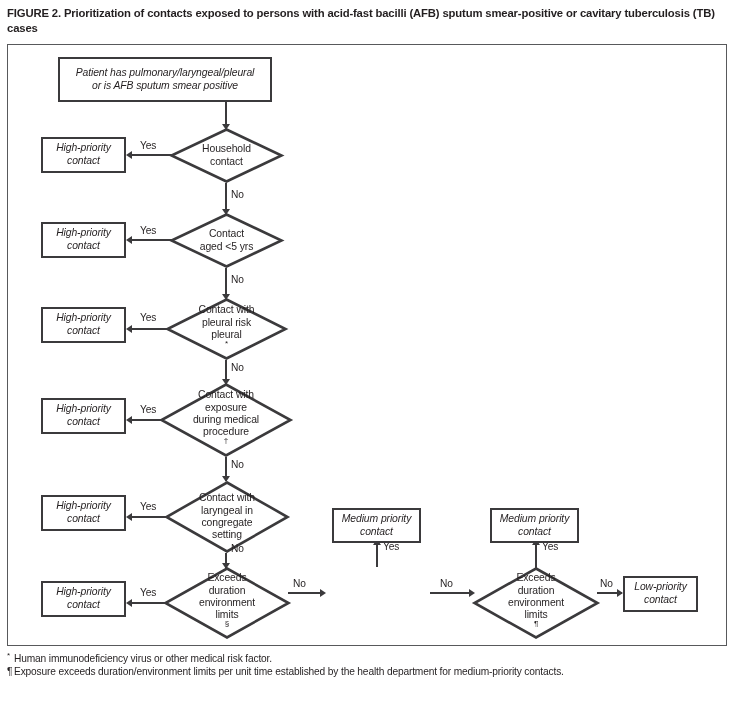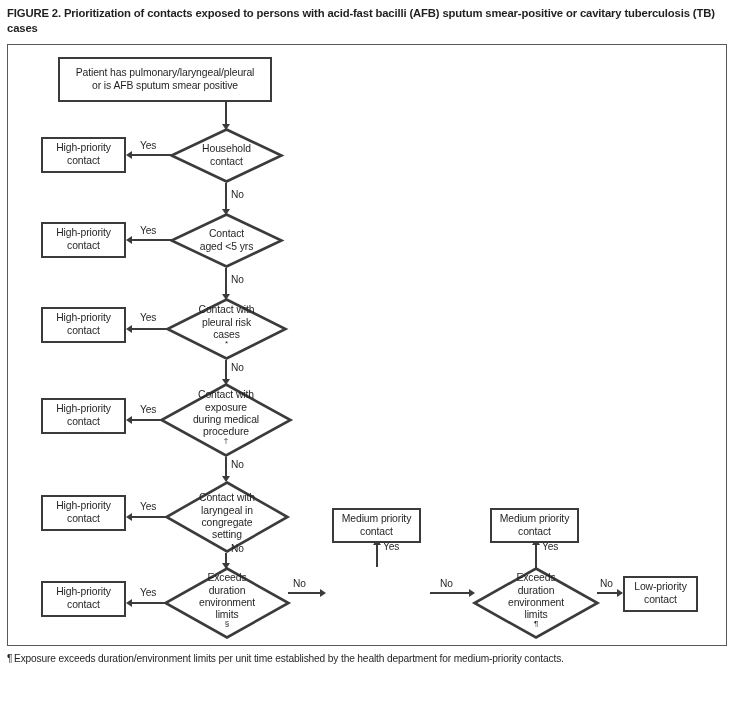--- a/index.html
+++ b/index.html
@@ -41,20 +41,21 @@
     width: 720px;
     height: 602px;
     border: 1px solid #58595b;
     box-sizing: border-box;
     background: #ffffff;
   }
   
   .node {
     position: absolute;
     box-sizing: border-box;
+    font-style: italic;
   }
   .box {
     border: 2px solid #3b3a3c;
     background: #ffffff;
     display: flex;
     align-items: center;
     justify-content: center;
     text-align: center;
     font-size: 10.4px;
     line-height: 12.6px;
@@ -227,21 +228,21 @@
   <div class="edge-label" style="left:231px; top:274px;">No</div>
 
   <div class="diamond-wrap" style="left:166px; top:298px; width:121px; height:62px;">
     <svg width="121" height="62" viewBox="0 0 121 62">
       <polygon points="60.5,1.5 119.5,31 60.5,60.5 1.5,31" fill="#ffffff" stroke="#3b3a3c" stroke-width="2.6"></polygon>
     </svg>
     <div class="diamond-label">
       <div>
         <span>Contact with</span>
         <span>pleural risk</span>
-        <span><span>cases</span><sup>*</sup></span>
+        <span><span>pleural</span><sup>*</sup></span>
       </div>
     </div>
   </div>
 
   <div class="conn h" style="left:132px; top:328px; width:37px;"></div>
   <div class="arrow left" style="left:126px; top:325px;"></div>
   <div class="edge-label" style="left:140px; top:312px;">Yes</div>
 
   <div class="node box" style="left:41px; top:307px; width:85px; height:36px; flex-direction:column;">
     <span>High-priority</span>
@@ -374,17 +375,20 @@
   <div class="arrow right" style="left:617px; top:589px;"></div>
   <div class="edge-label" style="left:600px; top:578px;">No</div>
 
   <div class="node box" style="left:623px; top:576px; width:75px; height:36px; flex-direction:column;">
     <span>Low-priority</span>
     <span>contact</span>
   </div>
 
   <div class="footnotes">
     <div>
+      <span class="fn-mark">*</span><span>Human immunodeficiency virus or other medical risk factor.</span>
+    </div>
+    <div>
       <span class="fn-mark big">¶</span><span>Exposure exceeds duration/environment limits per unit time established by the health department for medium-priority contacts.</span>
     </div>
   </div>
 
 </div>
 
 </body></html>

